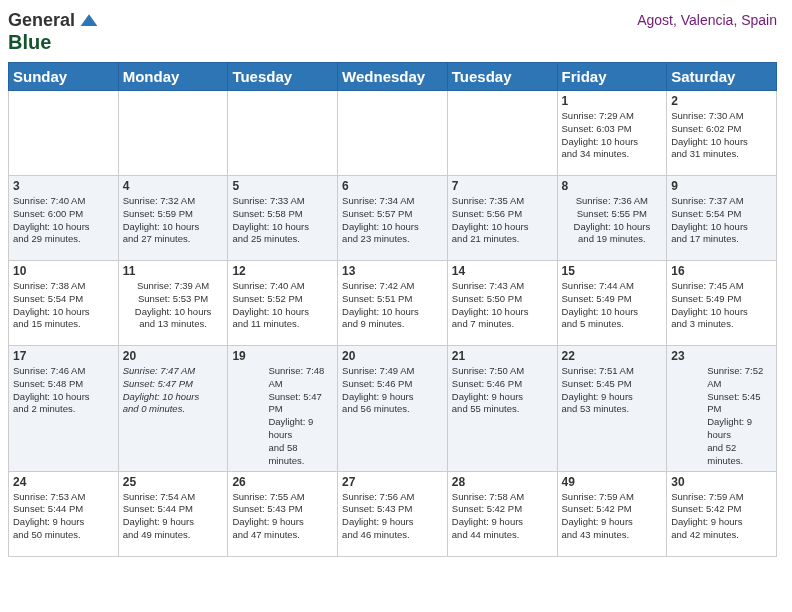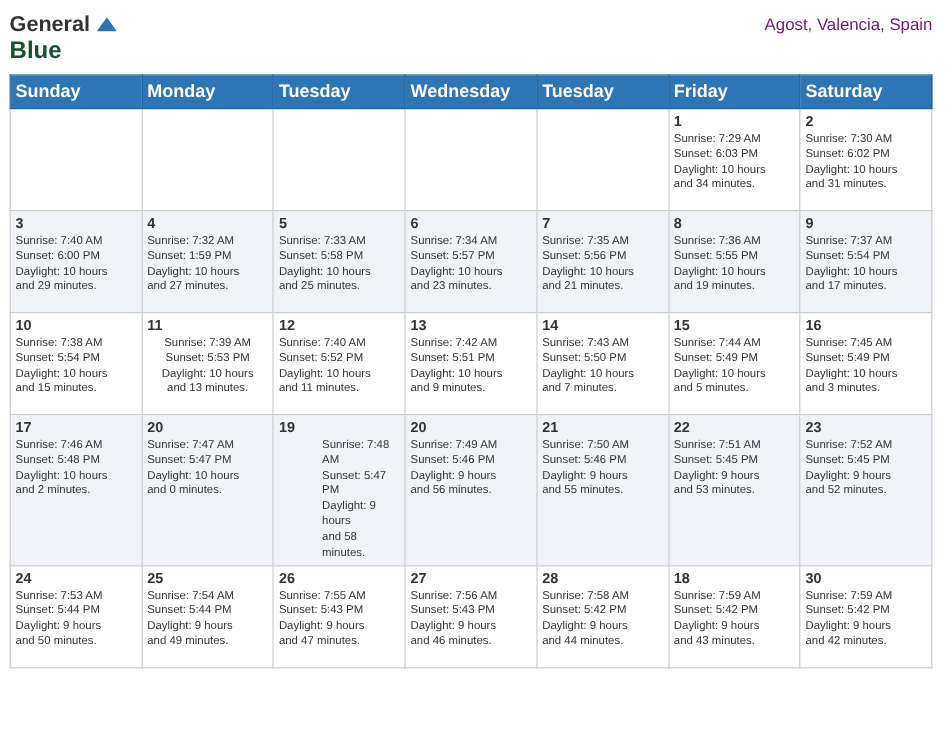--- a/index.html
+++ b/index.html
@@ -162,21 +162,21 @@
           <td>
             <span class="day-number">3</span>
             <div class="day-info" style="white-space: pre-line;">Sunrise: 7:40 AM
 Sunset: 6:00 PM
 Daylight: 10 hours
 and 29 minutes.</div>
           </td>
           <td>
             <span class="day-number">4</span>
             <div class="day-info" style="white-space: pre-line;">Sunrise: 7:32 AM
-Sunset: 1:59 PM
+Sunset: 5:59 PM
 Daylight: 10 hours
 and 27 minutes.</div>
           </td>
           <td>
             <span class="day-number">5</span>
             <div class="day-info" style="white-space: pre-line;">Sunrise: 7:33 AM
 Sunset: 5:58 PM
 Daylight: 10 hours
 and 25 minutes.</div>
           </td>
@@ -189,21 +189,21 @@
           </td>
           <td>
             <span class="day-number">7</span>
             <div class="day-info" style="white-space: pre-line;">Sunrise: 7:35 AM
 Sunset: 5:56 PM
 Daylight: 10 hours
 and 21 minutes.</div>
           </td>
           <td>
             <span class="day-number">8</span>
-            <div class="day-info" style="white-space: pre-line;">Sunrise: 7:36 AM
+            <div class="day-info" style="white-space: pre-line; text-align: center;">Sunrise: 7:36 AM
 Sunset: 5:55 PM
 Daylight: 10 hours
 and 19 minutes.</div>
           </td>
           <td>
             <span class="day-number">9</span>
             <div class="day-info" style="white-space: pre-line;">Sunrise: 7:37 AM
 Sunset: 5:54 PM
 Daylight: 10 hours
 and 17 minutes.</div>
@@ -263,21 +263,21 @@
         <tr>
           <td>
             <span class="day-number">17</span>
             <div class="day-info" style="white-space: pre-line;">Sunrise: 7:46 AM
 Sunset: 5:48 PM
 Daylight: 10 hours
 and 2 minutes.</div>
           </td>
           <td>
             <span class="day-number">20</span>
-            <div class="day-info" style="white-space: pre-line;">Sunrise: 7:47 AM
+            <div class="day-info" style="white-space: pre-line; font-style: italic;">Sunrise: 7:47 AM
 Sunset: 5:47 PM
 Daylight: 10 hours
 and 0 minutes.</div>
           </td>
           <td>
             <span class="day-number">19</span>
             <div class="day-info" style="white-space: pre-line; margin-left: 36px;">Sunrise: 7:48 AM
 Sunset: 5:47 PM
 Daylight: 9 hours
 and 58 minutes.</div>
@@ -298,21 +298,21 @@
           </td>
           <td>
             <span class="day-number">22</span>
             <div class="day-info" style="white-space: pre-line;">Sunrise: 7:51 AM
 Sunset: 5:45 PM
 Daylight: 9 hours
 and 53 minutes.</div>
           </td>
           <td>
             <span class="day-number">23</span>
-            <div class="day-info" style="white-space: pre-line;">Sunrise: 7:52 AM
+            <div class="day-info" style="white-space: pre-line; margin-left: 36px;">Sunrise: 7:52 AM
 Sunset: 5:45 PM
 Daylight: 9 hours
 and 52 minutes.</div>
           </td>
         </tr>
         <tr>
           <td>
             <span class="day-number">24</span>
             <div class="day-info" style="white-space: pre-line;">Sunrise: 7:53 AM
 Sunset: 5:44 PM
@@ -341,21 +341,21 @@
 and 46 minutes.</div>
           </td>
           <td>
             <span class="day-number">28</span>
             <div class="day-info" style="white-space: pre-line;">Sunrise: 7:58 AM
 Sunset: 5:42 PM
 Daylight: 9 hours
 and 44 minutes.</div>
           </td>
           <td>
-            <span class="day-number">18</span>
+            <span class="day-number">49</span>
             <div class="day-info" style="white-space: pre-line;">Sunrise: 7:59 AM
 Sunset: 5:42 PM
 Daylight: 9 hours
 and 43 minutes.</div>
           </td>
           <td>
             <span class="day-number">30</span>
             <div class="day-info" style="white-space: pre-line;">Sunrise: 7:59 AM
 Sunset: 5:42 PM
 Daylight: 9 hours

